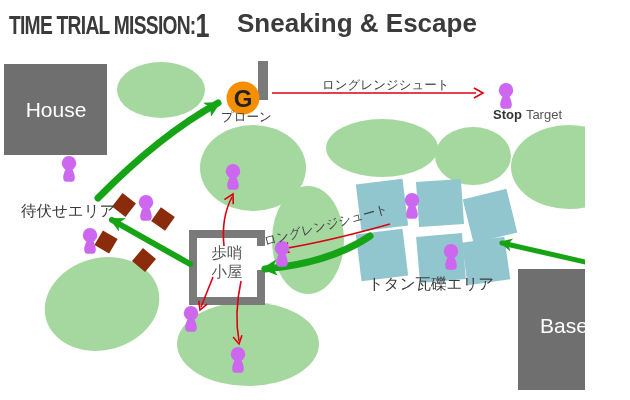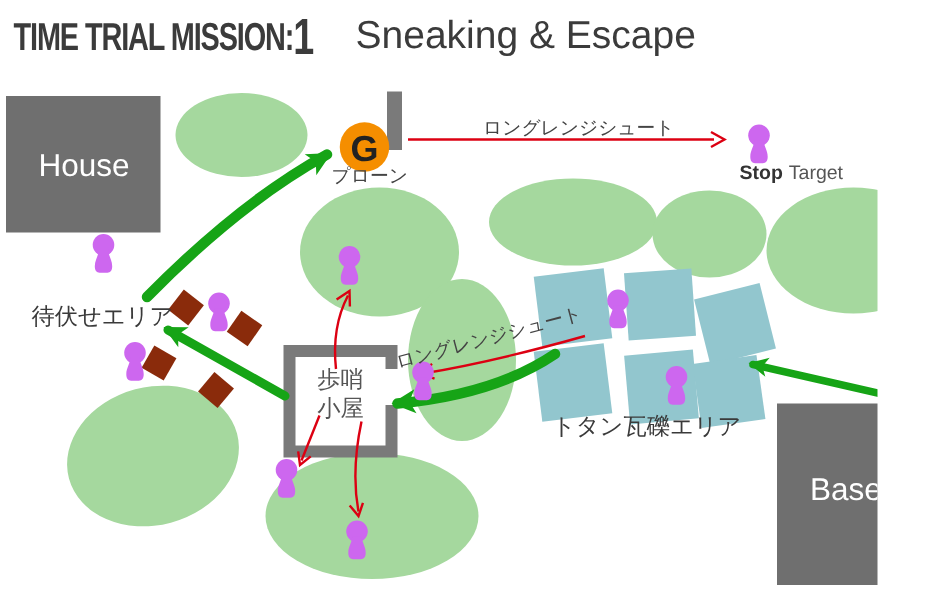--- a/index.html
+++ b/index.html
@@ -4,21 +4,21 @@
 <style>
   html,body{margin:0;padding:0;background:#fff;}
   .stage{position:relative;width:585px;height:400px;background:#ffffff;overflow:hidden;
          font-family:"Liberation Sans",sans-serif;}
   .map-svg{position:absolute;left:0;top:0;}
   header{position:absolute;left:0;top:0;width:100%;height:46px;z-index:5;}
   .t-condensed{position:absolute;left:9px;top:6px;font-size:26px;font-weight:800;
                letter-spacing:-1px;color:#3b3b3b;white-space:nowrap;
                transform:scaleX(.74);transform-origin:0 0;}
   .t-num{font-size:34px;letter-spacing:0;vertical-align:-3px;}
-  .t-sub{position:absolute;left:237px;top:8px;font-size:26px;font-weight:400;
+  .t-sub{position:absolute;left:237px;top:8px;font-size:26px;font-weight:700;
          color:#3b3b3b;white-space:nowrap;}
   svg text{font-family:"Liberation Sans",sans-serif;}
   .lbl-white{fill:#ffffff;font-size:21px;}
   .lbl-dark{fill:#3a3a3a;font-size:15.5px;}
   .lbl-small{fill:#444444;font-size:12.5px;}
   .lbl-hut{fill:#555555;font-size:15.5px;}
   .lbl-stop{fill:#333333;font-size:13px;font-weight:bold;}
   .lbl-target{fill:#555555;font-size:13px;}
   .g-letter{fill:#222222;font-size:24px;font-weight:600;}
   .s-letter{fill:#222222;font-size:19px;font-weight:600;}

